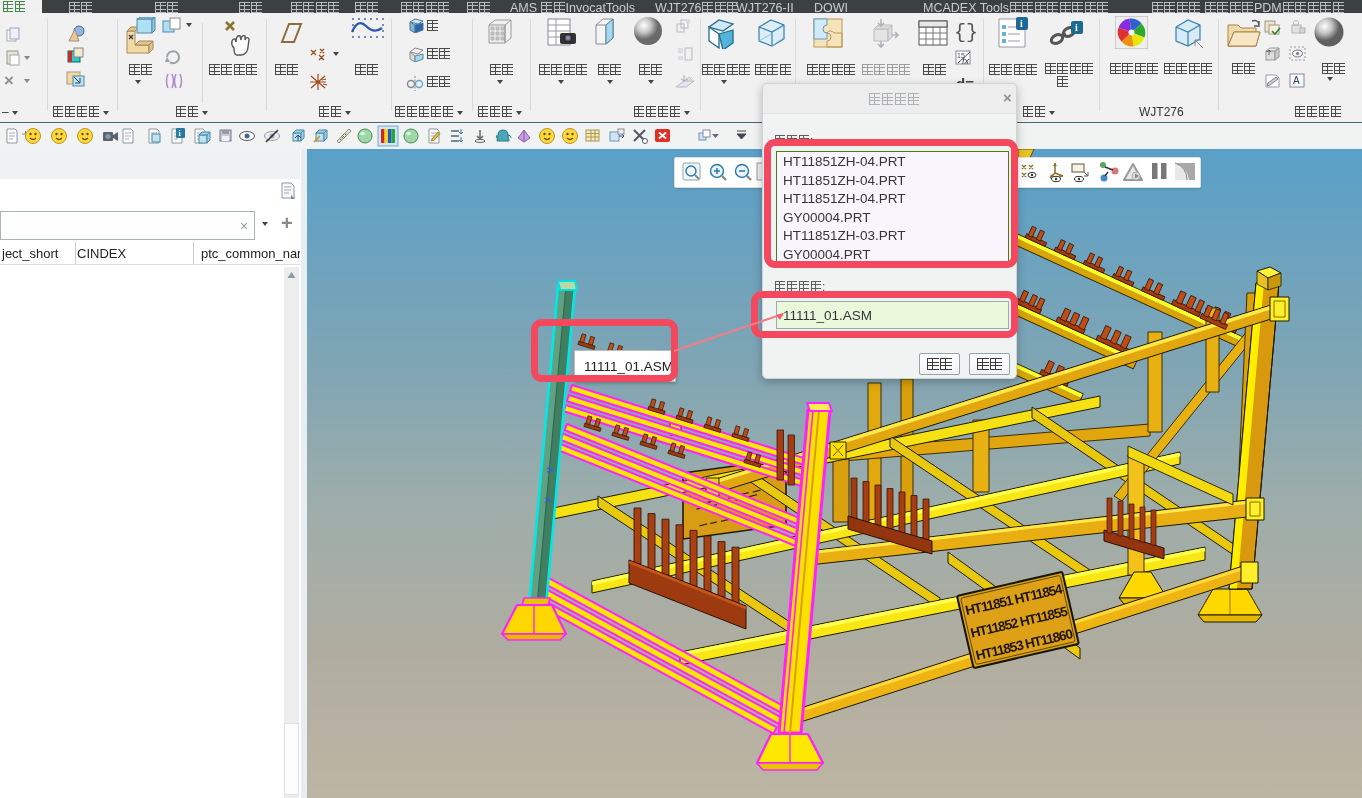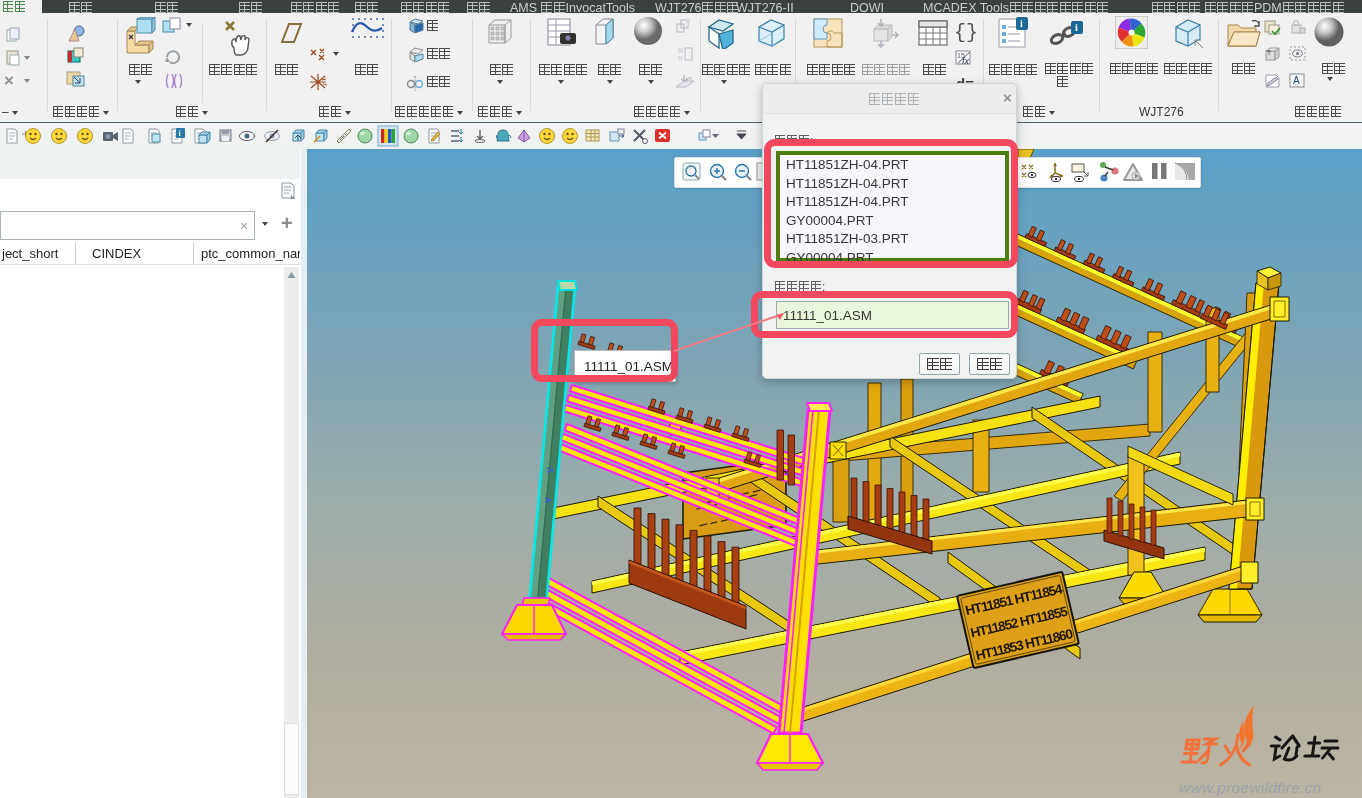--- a/index.html
+++ b/index.html
@@ -27,21 +27,21 @@
 #lsplit{position:absolute;left:300px;top:0;width:7px;height:649px;background:#e7eef1;border-left:1px solid #fff}
 .hdr{position:absolute;top:97px;font-size:13px;color:#222}
 #lscroll{position:absolute;left:284px;top:118px;width:15px;height:531px;background:#eceded}
 
 #vp{left:307px;top:149px;width:1055px;height:649px}
 
 #gtool{position:absolute;left:367px;top:8px;width:527px;height:31px;background:#fff;border:1px solid #e0e0e0;border-radius:2px;box-shadow:0 1px 2px rgba(0,0,0,.15)}
 
 #dlg{left:762px;top:83px;width:255px;height:296px;background:#f1f2f2;border:1px solid #cfd4d4;border-radius:5px;box-shadow:0 3px 10px rgba(0,0,0,.25);z-index:40}
 #dlgtitle{position:absolute;left:0;top:0;right:0;height:30px;background:#ededee;border-radius:5px 5px 0 0;border-bottom:1px solid #e2e4e4}
-#dlist{position:absolute;left:13px;top:67px;width:233px;height:111px;background:#f8f5fc;border:4px solid #4d7c0f;font-size:13.5px;color:#363636;line-height:18.6px;padding:1px 0 0 6px}
+#dlist{position:absolute;left:13px;top:67px;width:233px;height:111px;background:#f8f5fc;border:1px solid #4d7c0f;font-size:13.5px;color:#363636;line-height:18.6px;padding:1px 0 0 6px}
 #dinput{position:absolute;left:13px;top:217px;width:233px;height:28px;background:#e9f7da;border:1px solid #9ba9b5;font-size:13.5px;color:#363636;line-height:27px;padding-left:6px}
 .dbtn{position:absolute;top:269px;width:41px;height:22px;background:linear-gradient(#fefefe,#f2f3f3);border:1px solid #93a3ad;border-radius:2px;text-align:center;font-size:13px;color:#222;line-height:21px}
 
 .redbox{position:absolute;border:7px solid #f4485e;border-radius:11px;z-index:50}
 #tooltip{position:absolute;left:574px;top:350px;width:102px;height:32px;background:#fff;border:1px solid #bbb;box-shadow:1px 2px 3px rgba(0,0,0,.2);font-size:13.5px;color:#222;text-align:left;padding-left:9px;line-height:31px;z-index:45;box-sizing:border-box}
 #redline{position:absolute;left:0;top:0;width:1362px;height:798px;z-index:55;pointer-events:none}
 
 #wm{position:absolute;right:20px;bottom:10px;z-index:30;text-align:right}
 </style></head><body>
 
@@ -49,21 +49,21 @@
   <span class="mi" style="left:68px"><span class="k"></span><span class="k"></span></span>
   <span class="mi" style="left:154px"><span class="k"></span><span class="k"></span></span>
   <span class="mi" style="left:238px"><span class="k"></span><span class="k"></span></span>
   <span class="mi" style="left:290px"><span class="k"></span><span class="k"></span><span class="k"></span><span class="k"></span></span>
   <span class="mi" style="left:354px"><span class="k"></span><span class="k"></span></span>
   <span class="mi" style="left:400px"><span class="k"></span><span class="k"></span><span class="k"></span><span class="k"></span></span>
   <span class="mi" style="left:466px"><span class="k"></span><span class="k"></span></span>
   <span class="mi" style="left:510px">AMS <span class="k"></span><span class="k"></span>InvocatTools</span>
   <span class="mi" style="left:655px">WJT276<span class="k"></span><span class="k"></span><span class="k"></span></span>
   <span class="mi" style="left:736px">WJT276-II</span>
-  <span class="mi" style="left:850px">DOWI</span>
+  <span class="mi" style="left:814px">DOWI</span>
   <span class="mi" style="left:923px">MCADEX Tools<span class="k"></span><span class="k"></span><span class="k"></span><span class="k"></span><span class="k"></span><span class="k"></span><span class="k"></span><span class="k"></span></span>
   <span class="mi" style="left:1151px"><span class="k"></span><span class="k"></span><span class="k"></span><span class="k"></span></span>
   <span class="mi" style="left:1204px"><span class="k"></span><span class="k"></span><span class="k"></span><span class="k"></span>PDM<span class="k"></span><span class="k"></span><span class="k"></span><span class="k"></span><span class="k"></span></span>
   <div id="mcorner"><span class="k"></span><span class="k"></span></div>
 </div>
 
 <div class="abs" id="ribbon">
   
   <svg class="ric" style="left:6px;top:14px" width="16" height="16">
       <rect x="1" y="3" width="9" height="11" fill="#fff" stroke="#9aa"></rect>
@@ -528,21 +528,21 @@
 </svg>
 </div>
 
 <div class="abs" id="lpanel">
   <div id="lptop"></div>
   <div id="lsearch"></div>
   <span style="position:absolute;left:240px;top:69px;color:#999;font-size:14px">×</span>
   <span class="dn" style="position:absolute;left:262px;top:73px"></span>
   <span style="position:absolute;left:281px;top:63px;color:#8a8a8a;font-size:20px;font-weight:bold">+</span>
   <span class="hdr" style="left:2px">ject_short</span>
-  <span class="hdr" style="left:92px">CINDEX</span>
+  <span class="hdr" style="left:77px">CINDEX</span>
   <span class="hdr" style="left:201px">ptc_common_nar</span>
   <div style="position:absolute;left:75px;top:93px;width:1px;height:22px;background:#ccc"></div>
   <div style="position:absolute;left:193px;top:93px;width:1px;height:22px;background:#ccc"></div>
   <div style="position:absolute;left:0,;top:115px;width:300px;height:1px;background:#ddd"></div>
   <div id="lscroll"></div>
 <svg style="position:absolute;left:279px;top:32px" width="18" height="20">
       <path d="M3,2 L12,2 L15,5 L15,17 L3,17 z" fill="#f8f8f8" stroke="#8a97a0"></path>
       <path d="M5,6 l7,0 M5,9 l7,0 M5,12 l5,0" stroke="#9ab"></path>
       <path d="M12,14 l4,4 l-4,0 z" fill="#889"></path>
     </svg>
@@ -945,47 +945,20 @@
           <rect x="0" y="0" width="5.5" height="16" fill="#787878"></rect>
           <rect x="9" y="0" width="5.5" height="16" fill="#787878"></rect>
         </g>
 <g transform="translate(500,5)">
           <rect x="0" y="0" width="20" height="17" fill="#e8e8e8"></rect>
           <path d="M0,0 a20,20 0 0 1 14,17 L20,17 L20,0 z" fill="#a8a8a8"></path>
           <path d="M0,0 a17,17 0 0 1 12,17" fill="none" stroke="#888"></path>
         </g>
 </svg>
 </div>
-<div id="wm" style="right:auto;bottom:auto;left:870px;top:556px;width:185px;height:92px">
-<svg width="185" height="92" xmlns="http://www.w3.org/2000/svg">
-
- <g transform="translate(56,0)">
-          <path d="M21,0 C12,13 8,22 13,33 C15,38 12,42 8,45 C17,43 22,35 20,26 C19,19 19,9 21,0 z" fill="#f4742e"></path>
-          <path d="M10,16 C6,24 5,30 8,36 C9,40 7,43 5,45 C10,42 13,36 11,29 z" fill="#f4742e"></path>
-        </g>
-
- <g stroke="#f4713a" stroke-width="3" fill="none" stroke-linecap="round" transform="skewX(-8) translate(12,0)">
-  <path d="M3,35 h12 v9 h-12 z M3,39.5 h12 M9,35 v9 M9,44 v11 M2,48.5 h13 M1,57 h15"></path>
-  <path d="M20,34 h11 l-8,5 h10 M26,41 v13 q0,4 -5,4 M26,45 l-8,10"></path>
-  <g transform="translate(38,0)">
-            <path d="M4,41 l5,7 M28,39 l-5,7 M15,30 v10 M15,40 C13,49 8,56 2,60 M15,40 C18,50 25,57 31,60"></path>
-          </g>
- </g>
-
- <g stroke="#161616" stroke-width="3" fill="none" stroke-linecap="round" transform="skewX(-8) translate(98,0)">
-  <path d="M5,32 l5,3 M2,41 h8 M7,41 v13 l5,-3"></path>
-  <path d="M22,31 l-9,12 M22,31 l8,10 M20,43 l-3,11 q7,3 12,-3 M28,42 v8"></path>
-  <g transform="translate(36,0)">
-            <path d="M3,38 h11 M8.5,32 v19 M1,51 h14"></path>
-            <path d="M19,36 h12 M17,43 h16 M26,43 l-7,10 M25,49 l5,5"></path>
-          </g>
- </g>
- <text x="2" y="88" font-size="15.5" font-style="italic" fill="#97a1ab" letter-spacing="0.3">www.proewildfire.cn</text>
-</svg>
-</div>
 </div>
 
 <div class="abs" id="dlg">
   <div id="dlgtitle"></div>
   <span style="position:absolute;left:105px;top:8px;color:#a3a9ad;font-size:13px"><span class="k"></span><span class="k"></span><span class="k"></span><span class="k"></span></span>
   <span style="position:absolute;left:240px;top:5px;color:#8b9194;font-size:15px;font-weight:bold">×</span>
   <span style="position:absolute;left:11px;top:50px;color:#4a4a4a;font-size:12px"><span class="k"></span><span class="k"></span><span class="k"></span>:</span>
   <div id="dlist">HT11851ZH-04.PRT<br>HT11851ZH-04.PRT<br>HT11851ZH-04.PRT<br>GY00004.PRT<br>HT11851ZH-03.PRT<br>GY00004.PRT</div>
   <span style="position:absolute;left:11px;top:196px;color:#4a4a4a;font-size:12px"><span class="k"></span><span class="k"></span><span class="k"></span><span class="k"></span>:</span>
   <div id="dinput">11111_01.ASM</div>

